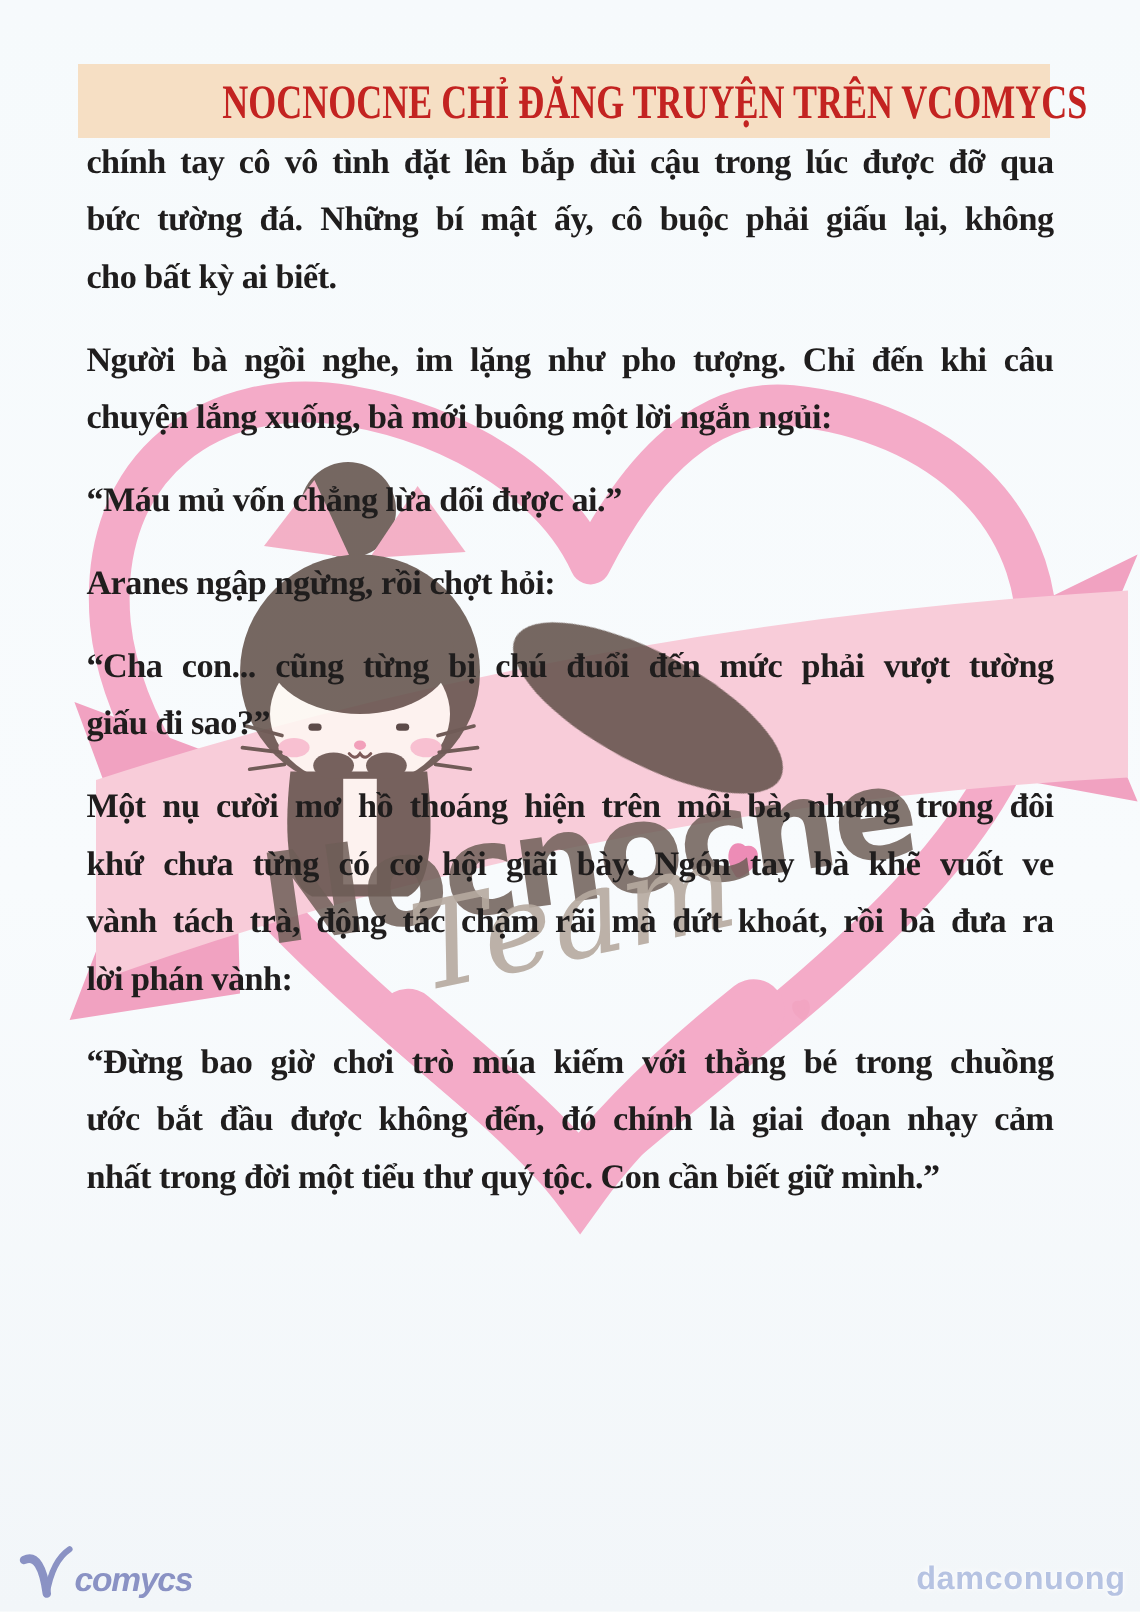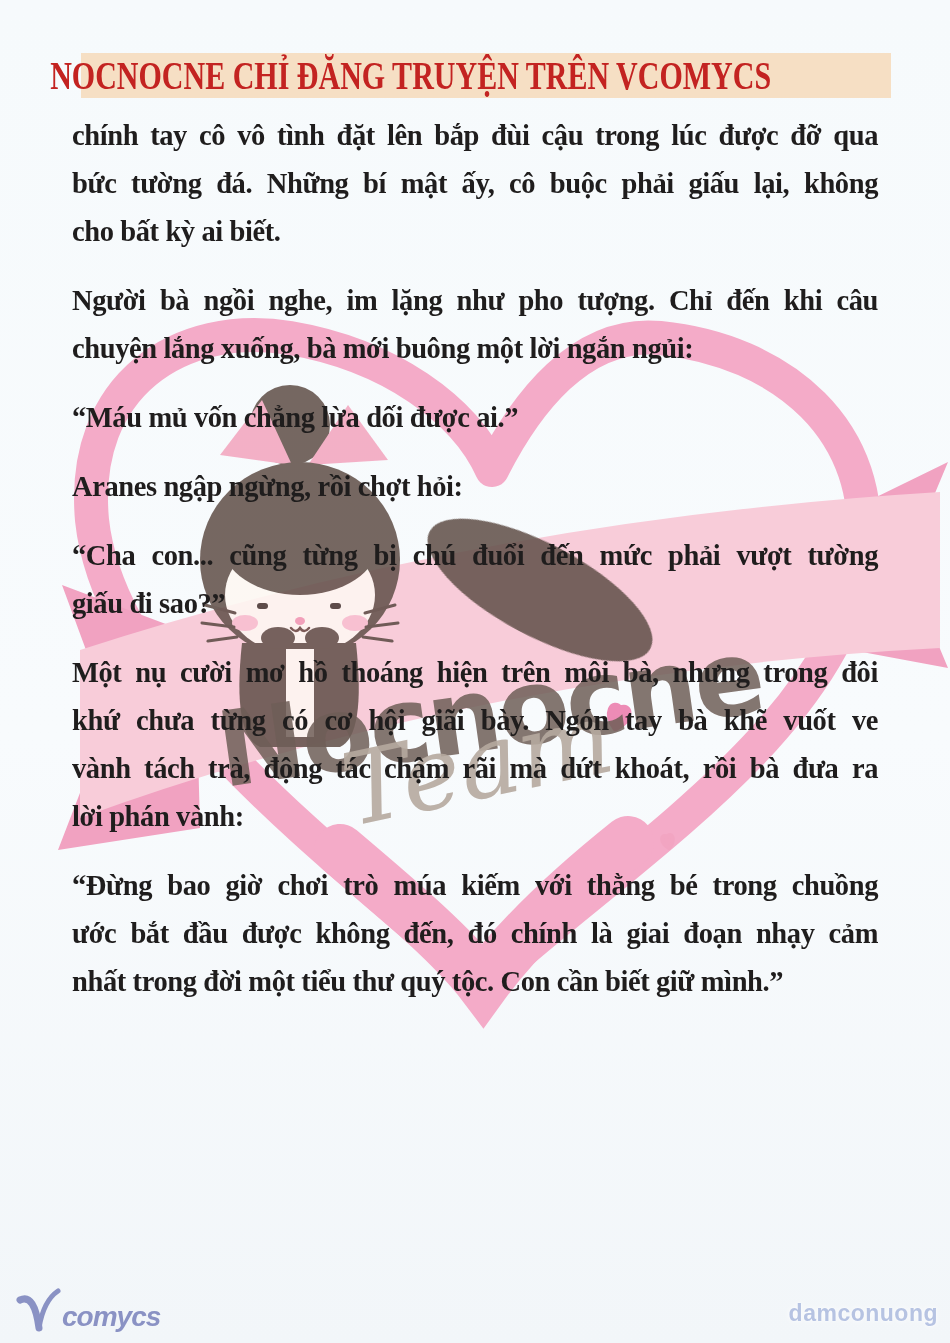--- a/index.html
+++ b/index.html
@@ -1,41 +1,41 @@
 <!DOCTYPE html>
 <html><head>
 <meta charset="utf-8">
 <style>
   html,body{margin:0;padding:0;}
   body{width:950px;height:1343px;font-family:"Liberation Serif","DejaVu Serif",serif;}
   #stage{position:relative;width:950px;height:1343px;overflow:hidden;
          background:linear-gradient(180deg,#f6fafc 0%,#f8fbfd 55%,#f2f6f9 100%);}
 
   
-  .banner{position:absolute;left:65px;top:53px;width:810px;height:45px;
-          display:flex;align-items:center;justify-content:flex-end;z-index:3;margin-left:16px;}
+  .banner{position:absolute;left:65px;top:53px;width:810px;height:62px;
+          display:flex;align-items:center;justify-content:flex-start;z-index:3;}
   .banner-text{font-weight:bold;font-size:40px;line-height:45px;white-space:nowrap;
                transform:scaleX(0.75);transform-origin:center;letter-spacing:0px;}
 
   
   .body-text{position:absolute;left:72px;top:112px;width:806px;z-index:2;
              font-weight:bold;font-size:28.5px;line-height:48px;color:#1f1d1d;
              letter-spacing:-0.4px;}
   .para{margin:0 0 21px 0;}
   .line{text-align:justify;text-align-last:justify;text-justify:inter-word;}
   .line.last{text-align-last:left;}
 
   
   .watermark{position:absolute;left:0;top:0;z-index:1;}
 
   
   .vcomycs{position:absolute;left:16px;top:1288px;z-index:3;}
   .damconuong{position:absolute;right:12px;top:1300px;z-index:3;
               font-family:"Liberation Sans","DejaVu Sans",sans-serif;
-              font-weight:bold;font-size:23px;letter-spacing:0.5px;
+              font-weight:bold;font-size:27px;letter-spacing:0.5px;
               text-shadow:0 0 6px #ffffff,0 0 2px #ffffff;}
 </style>
 </head>
 <body>
 
 <div id="stage">
 
   <svg class="watermark" width="950" height="1343" viewBox="0 0 950 1343">
 
     <path d="M483 985 C330 850,110 690,92 520 C80 385,180 320,290 338 C390 355,465 410,492 470 C525 405,580 330,660 338 C780 350,880 430,862 560 C835 730,620 860,483 985 Z" fill="none" stroke="#f4abc8" stroke-width="34" stroke-linejoin="round"></path>

